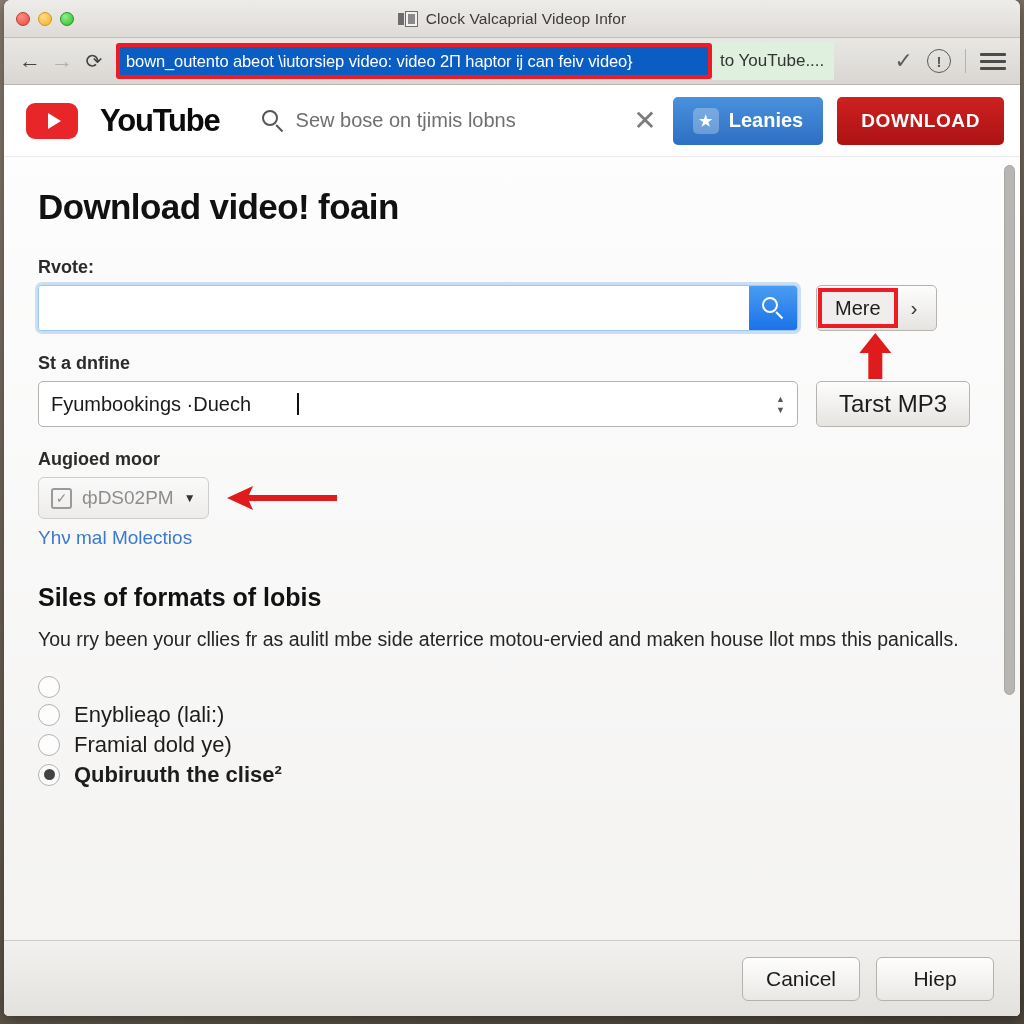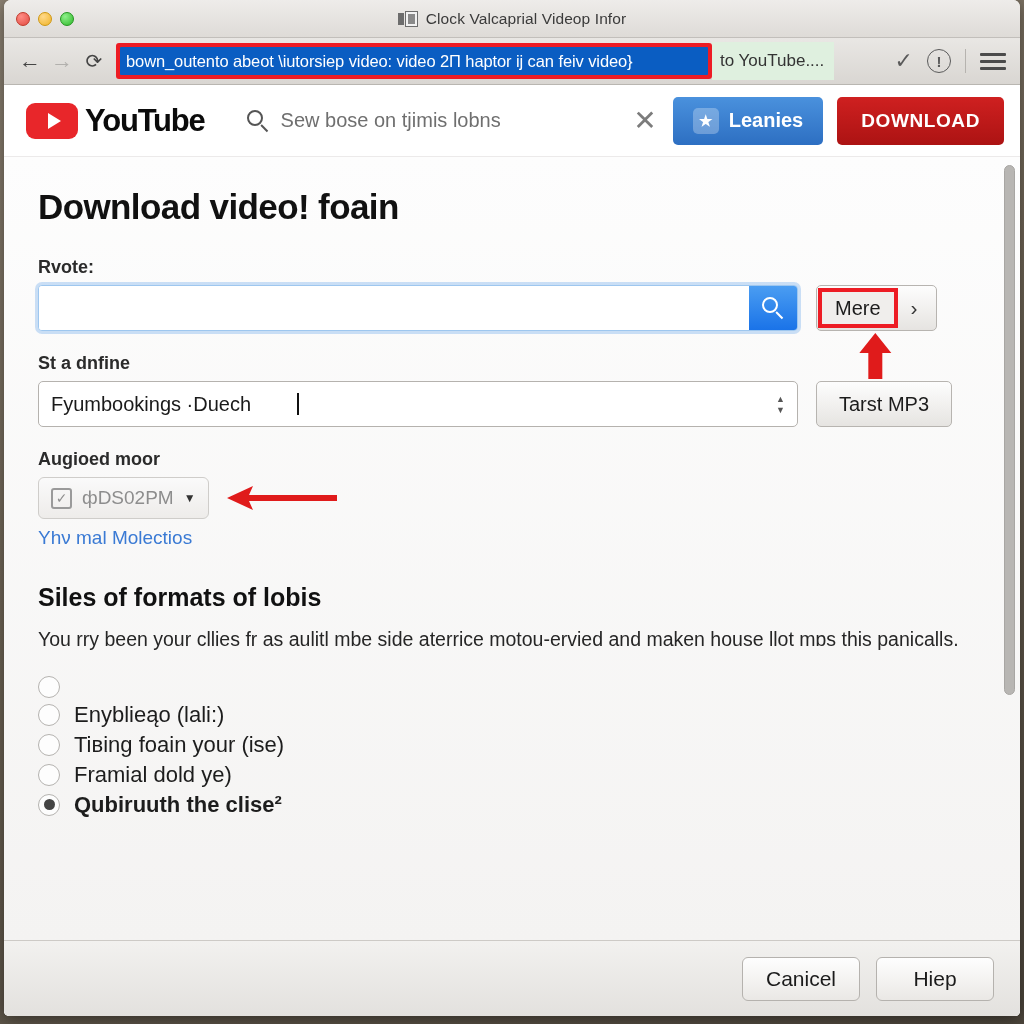--- a/index.html
+++ b/index.html
@@ -120,21 +120,21 @@
   }
 
   
   .yt-head {
     flex: 0 0 72px;
     background: #fff;
     display: flex; align-items: center;
     padding: 0 16px 0 22px;
     border-bottom: 1px solid #eceaea;
   }
-  .yt-logo { display: flex; align-items: center; gap: 7px; }
+  .yt-logo { display: flex; align-items: center; gap: 22px; }
   .yt-play {
     width: 52px; height: 36px; border-radius: 9px;
     background: #e8262a;
     display: flex; align-items: center; justify-content: center;
   }
   .yt-play .tri {
     width: 0; height: 0;
     border-left: 13px solid #fff;
     border-top: 8px solid transparent;
     border-bottom: 8px solid transparent;
@@ -276,21 +276,21 @@
   }
   .caret-cursor {
     display: inline-block;
     width: 2px; height: 22px; background: #111;
     margin-left: 6px; vertical-align: -4px;
   }
   .grey-btn {
     height: 46px;
     border: 1px solid #b7b4b0; border-radius: 5px;
     background: linear-gradient(#fdfdfd,#e6e4e1);
-    font-size: 20px; color: #1c1c1c;
+    font-size: 24px; color: #1c1c1c;
     padding: 0 22px;
     white-space: nowrap;
   }
 
   .pill {
     display: inline-flex; align-items: center; gap: 10px;
     height: 42px; padding: 0 12px;
     border: 1px solid #cfcdca; border-radius: 6px;
     background: linear-gradient(#fafafa,#eeecea);
     font-size: 19px; color: #8d8d8d;
@@ -476,24 +476,20 @@
         <div class="radios">
           <label class="radio-row">
             <span class="rdot"></span>
           </label>
           <label class="radio-row">
             <span class="rdot"></span>
             <span class="rlabel">Enyblieąo (lali:)</span>
           </label>
           <label class="radio-row">
             <span class="rdot"></span>
-            <span class="rlabel">Tiвing foain your (ise)</span>
-          </label>
-          <label class="radio-row">
-            <span class="rdot"></span>
             <span class="rlabel">Framial dold ye)</span>
           </label>
           <label class="radio-row sel">
             <span class="rdot"></span>
             <span class="rlabel">Qubiruuth the clise²</span>
           </label>
         </div>
 
         <div class="scroller"></div>
       </div>

